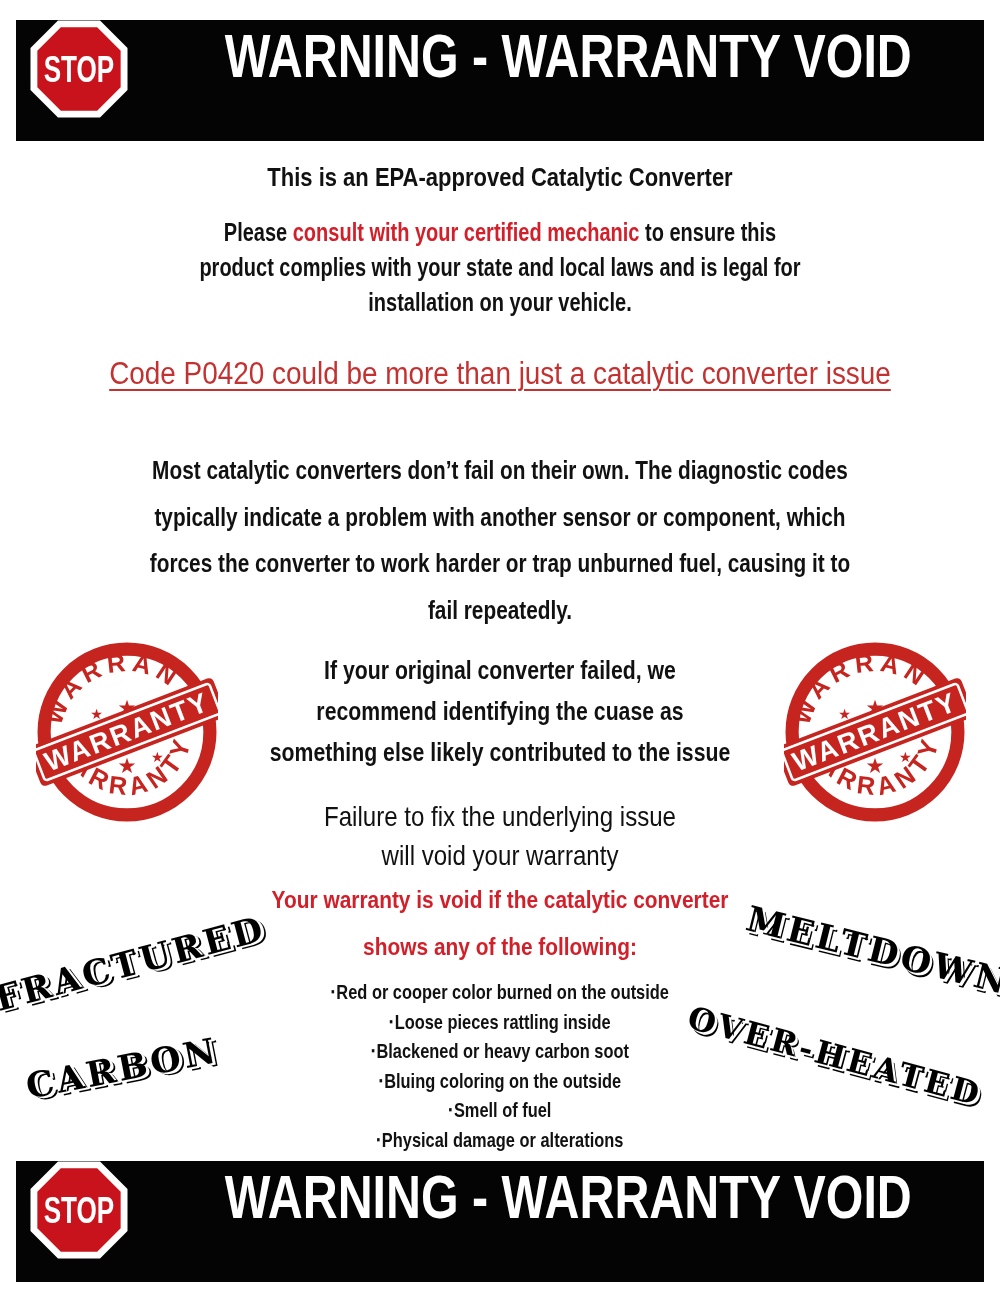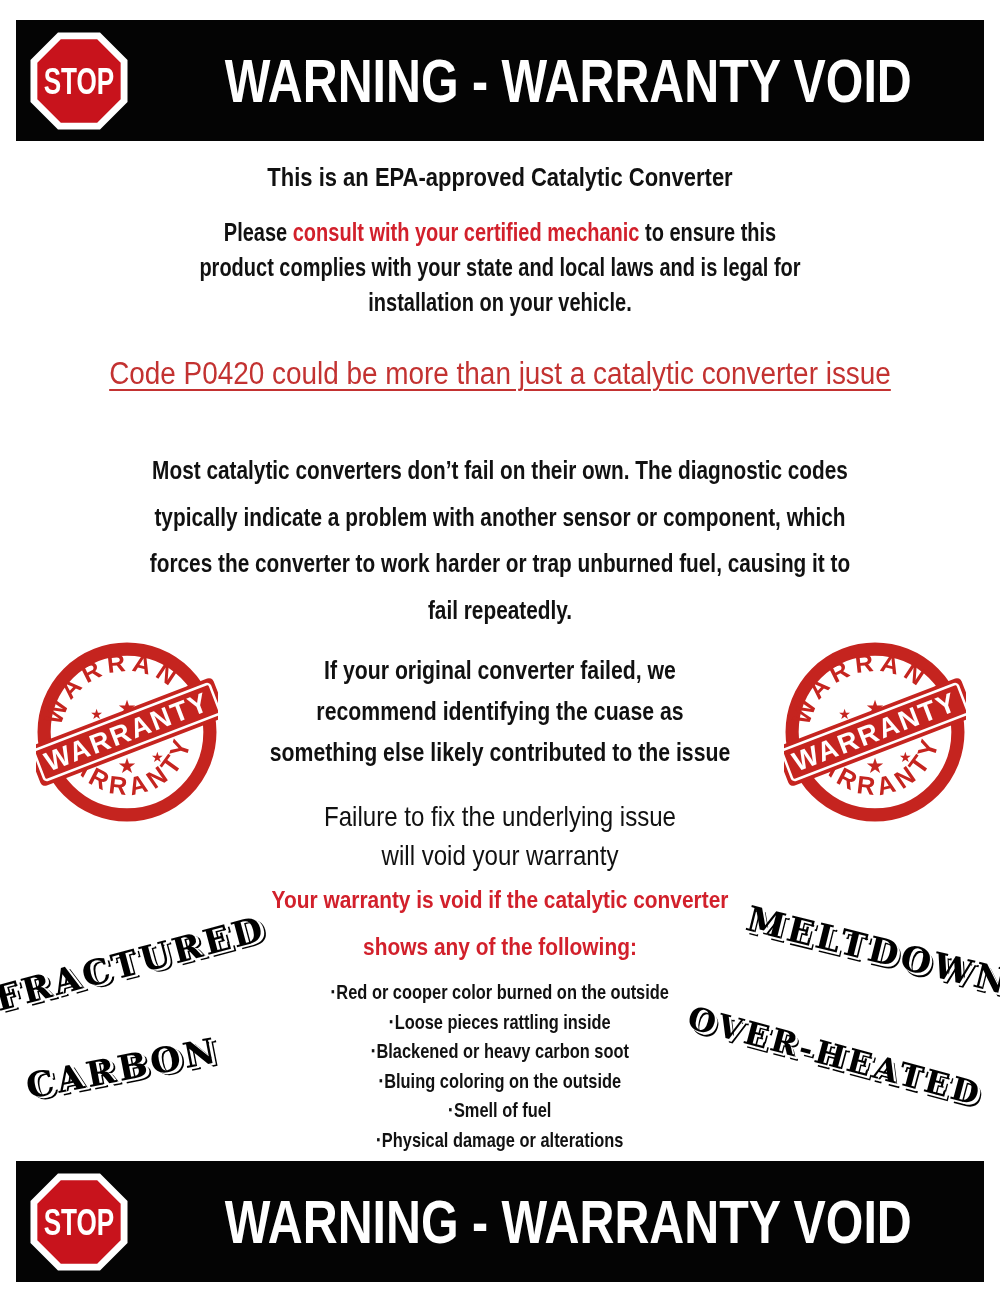--- a/index.html
+++ b/index.html
@@ -9,22 +9,22 @@
   }
   .abs{position:absolute;}
   .center{text-align:center;}
   .pre{white-space:pre-line;}
   .cond{transform:scaleX(var(--sx,.82));transform-origin:50% 0;}
   .red{color:#d2202b;}
 
   
   .banner{
     position:absolute;left:16px;width:968px;height:121px;background:#040404;
-    display:flex;align-items:center;justify-content:space-between;
-    padding:6px 14px;box-sizing:border-box;
+    display:flex;align-items:flex-start;justify-content:space-between;
+    padding:0 14px;box-sizing:border-box;
   }
   .banner.top{top:20px;}
   .banner.bottom{top:1161px;}
   .banner-title{
     flex:1;text-align:center;color:#fff;font-weight:bold;font-size:62px;
     white-space:nowrap;transform:scaleX(.78);transform-origin:50% 50%;
   }
   .stop-sign{width:98px;height:98px;flex:0 0 auto;}
 
   

